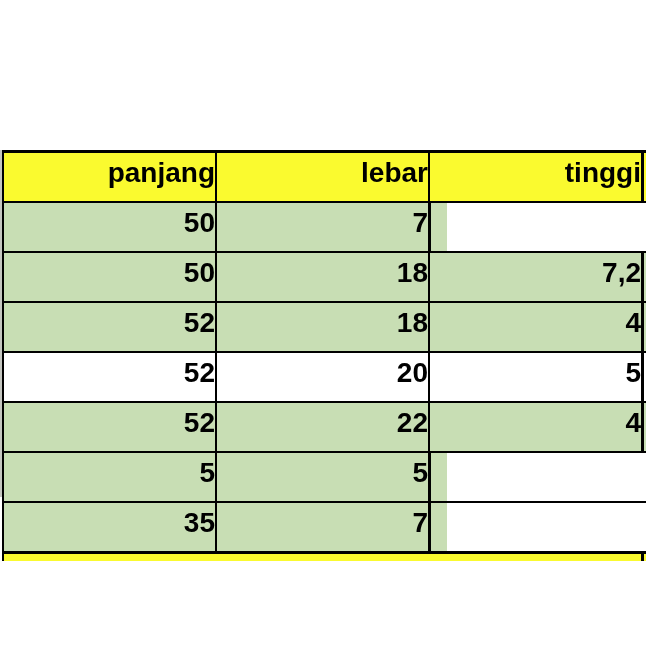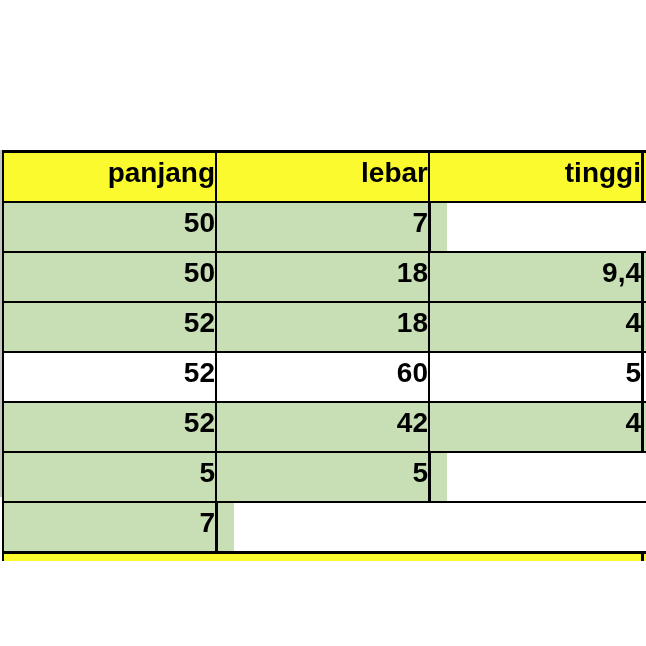--- a/index.html
+++ b/index.html
@@ -88,52 +88,53 @@
 
   <div class="t-row data-row">
     <div class="cell c1">50</div>
     <div class="cell c3">7</div>
     <div class="cell c4"></div>
   </div>
 
   <div class="t-row data-row">
     <div class="cell c1">50</div>
     <div class="cell c2">18</div>
-    <div class="cell c3">9,4</div>
+    <div class="cell c3">7,2</div>
     <div class="cell c4"></div>
   </div>
 
   <div class="t-row data-row">
     <div class="cell c1">52</div>
     <div class="cell c2">18</div>
     <div class="cell c3">4</div>
     <div class="cell c4"></div>
   </div>
 
   <div class="t-row data-row highlight">
     <div class="cell c1">52</div>
-    <div class="cell c2">60</div>
+    <div class="cell c2">20</div>
     <div class="cell c3">5</div>
     <div class="cell c4"></div>
   </div>
 
   <div class="t-row data-row">
     <div class="cell c1">52</div>
-    <div class="cell c2">42</div>
+    <div class="cell c2">22</div>
     <div class="cell c3">4</div>
     <div class="cell c4"></div>
   </div>
 
   <div class="t-row data-row">
     <div class="cell c2">5</div>
     <div class="cell c3">5</div>
     <div class="cell c4"></div>
   </div>
 
   <div class="t-row data-row last-row">
+    <div class="cell c2">35</div>
     <div class="cell c3">7</div>
     <div class="cell c4"></div>
   </div>
 
   <div class="next-strip">
     <div class="s1"></div>
     <div class="s2"></div>
   </div>
 
 </div>

